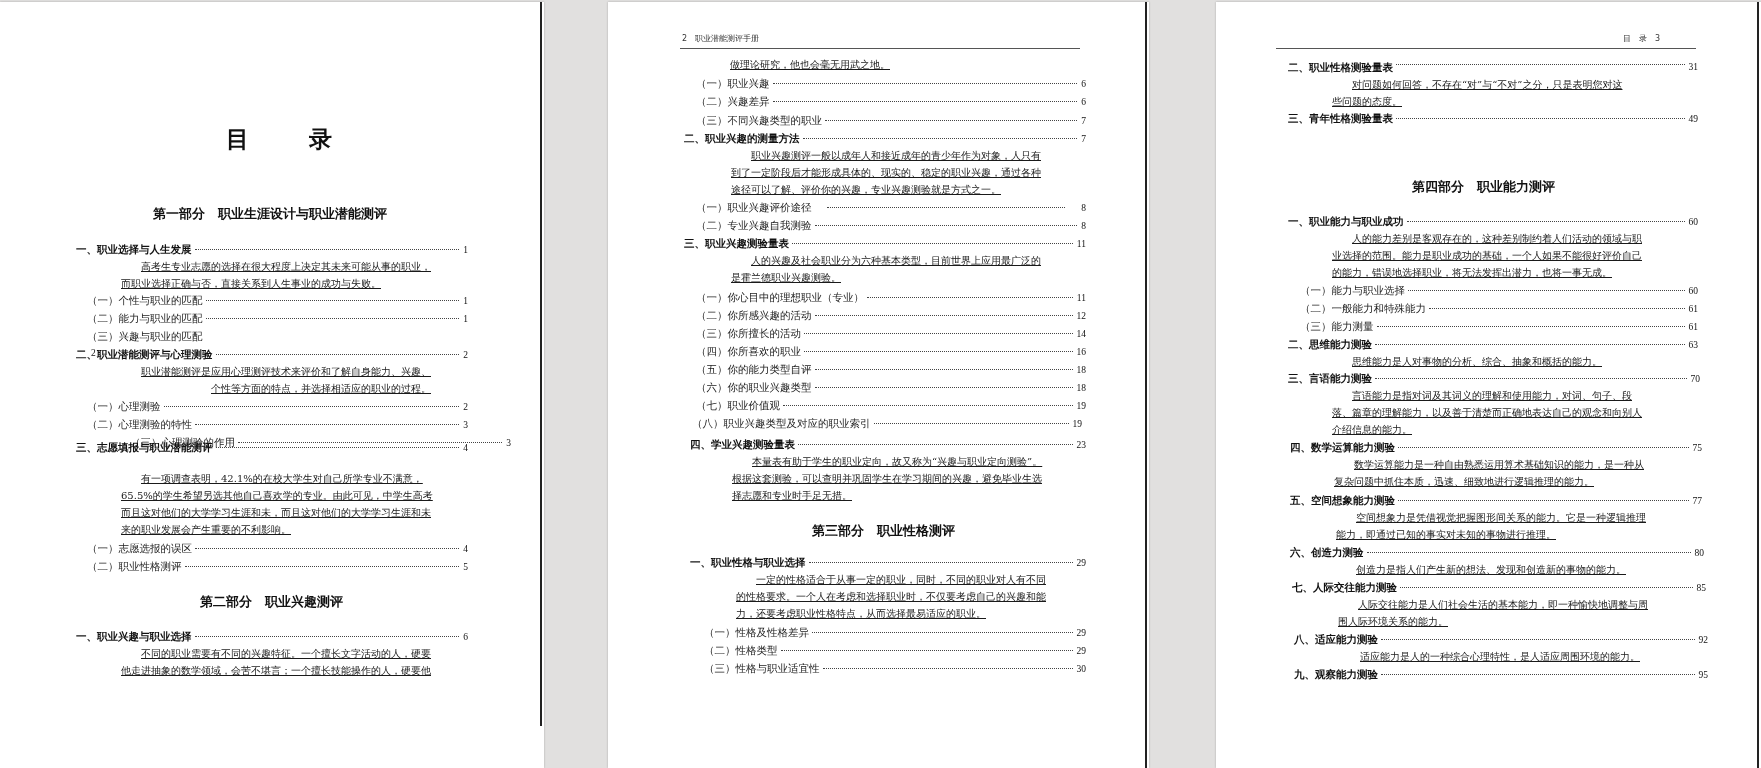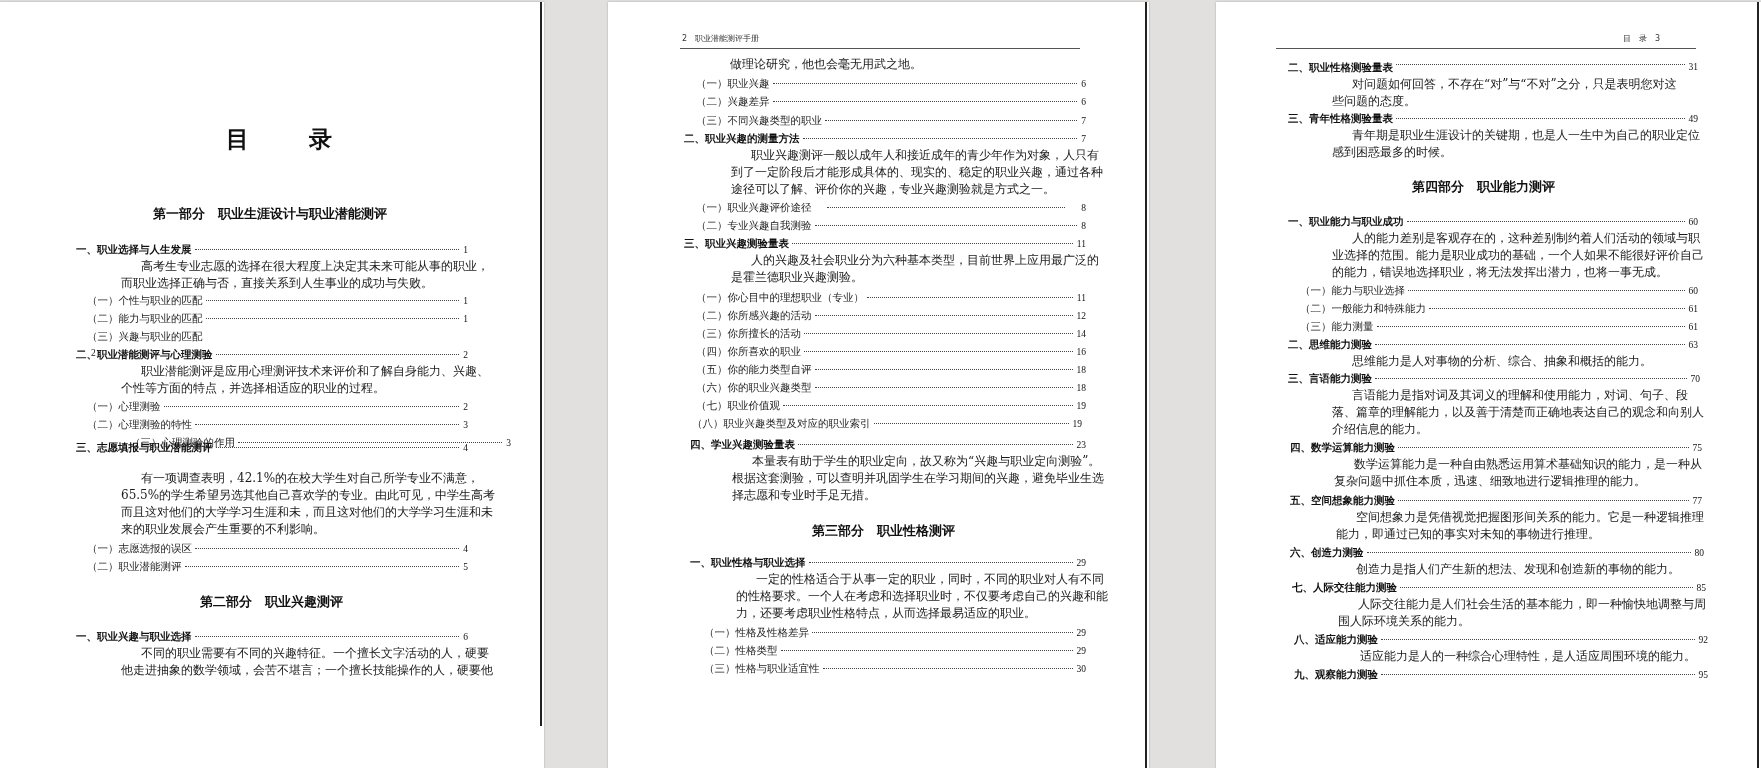--- a/index.html
+++ b/index.html
@@ -26,21 +26,21 @@
   .main-title { font-family:"DejaVu Sans", sans-serif; font-weight:bold; font-size:23px; letter-spacing:26px; }
   .part-title { font-family:"DejaVu Serif", serif; font-weight:bold; font-size:13px; }
 
   .toc-row { position:absolute; display:flex; align-items:baseline; height:16px; line-height:16px; }
   .toc-row .label { white-space:nowrap; padding-right:3px; }
   .toc-row .dots { flex:1; border-bottom:1px dotted #444; transform:translateY(-3px); height:0; }
   .toc-row .num { padding-left:4px; font-size:9.5px; font-family:"Liberation Serif", serif; white-space:nowrap; }
   .lvl1 .label { font-family:"DejaVu Sans", sans-serif; font-weight:bold; font-size:10.5px; }
   .lvl2 .label { font-family:"DejaVu Sans", sans-serif; font-size:10.5px; color:#222; }
 
-  .desc { position:absolute; font-size:12px; line-height:17px; color:#1a1a1a; white-space:nowrap; font-family:"DejaVu Serif", serif; }
+  .desc { position:absolute; font-size:10px; line-height:17px; color:#1a1a1a; white-space:nowrap; font-family:"DejaVu Serif", serif;text-decoration:underline; }
 
   .run-head { position:absolute; font-size:8px; font-family:"DejaVu Sans", sans-serif; color:#333; }
   .head-rule { position:absolute; height:1px; background:#555; }
 </style>
 </head>
 <body>
 
 <div class="page" id="page-1">
   <div class="scan-edge p1"></div>
   <div class="abs main-title" style="left:226px;top:122px;">目 录</div>
@@ -68,21 +68,21 @@
   <div class="toc-row lvl2" style="left:87px;width:381px;top:326px;flex-direction:column;">
       <span class="label">（三）兴趣与职业的匹配</span>
       <span class="dots"></span>
       <span class="num">2</span>
     </div>
   <div class="toc-row lvl1" style="left:76px;width:392px;top:344px;">
       <span class="label">二、职业潜能测评与心理测验</span>
       <span class="dots"></span>
       <span class="num">2</span>
     </div>
-  <div class="desc" style="left:141px;top:361px;">
+  <div class="desc" style="left:141px;top:361px;text-align:right;">
       <div>职业潜能测评是应用心理测评技术来评价和了解自身能力、兴趣、</div>
       <div style="margin-left:-20px">个性等方面的特点，并选择相适应的职业的过程。</div>
     </div>
   <div class="toc-row lvl2" style="left:87px;width:381px;top:396px;">
       <span class="label">（一）心理测验</span>
       <span class="dots"></span>
       <span class="num">2</span>
     </div>
   <div class="toc-row lvl2" style="left:87px;width:381px;top:414px;">
       <span class="label">（二）心理测验的特性</span>
@@ -104,21 +104,21 @@
       <div style="margin-left:-20px">65.5%的学生希望另选其他自己喜欢学的专业。由此可见，中学生高考</div>
       <div style="margin-left:-20px">而且这对他们的大学学习生涯和未，而且这对他们的大学学习生涯和未</div>
       <div style="margin-left:-20px">来的职业发展会产生重要的不利影响。</div>
     </div>
   <div class="toc-row lvl2" style="left:87px;width:381px;top:538px;">
       <span class="label">（一）志愿选报的误区</span>
       <span class="dots"></span>
       <span class="num">4</span>
     </div>
   <div class="toc-row lvl2" style="left:87px;width:381px;top:556px;">
-      <span class="label">（二）职业潜能测评</span>
+      <span class="label">（二）职业性格测评</span>
       <span class="dots"></span>
       <span class="num">5</span>
     </div>
 
   <div class="abs part-title" style="left:200px;top:591px;">第二部分　职业兴趣测评</div>
   <div class="toc-row lvl1" style="left:76px;width:392px;top:626px;">
       <span class="label">一、职业兴趣与职业选择</span>
       <span class="dots"></span>
       <span class="num">6</span>
     </div>
@@ -271,24 +271,20 @@
     </div>
   <div class="desc" style="left:136px;top:74px;">
       <div>对问题如何回答，不存在“对”与“不对”之分，只是表明您对这</div>
       <div style="margin-left:-20px">些问题的态度。</div>
     </div>
   <div class="toc-row lvl1" style="left:72px;width:410px;top:108px;">
       <span class="label">三、青年性格测验量表</span>
       <span class="dots"></span>
       <span class="num">49</span>
     </div>
-  <div class="desc" style="left:136px;top:125px;">
-      <div>青年期是职业生涯设计的关键期，也是人一生中为自己的职业定位</div>
-      <div style="margin-left:-20px">感到困惑最多的时候。</div>
-    </div>
 
   <div class="abs part-title" style="left:196px;top:176px;">第四部分　职业能力测评</div>
   <div class="toc-row lvl1" style="left:72px;width:410px;top:211px;">
       <span class="label">一、职业能力与职业成功</span>
       <span class="dots"></span>
       <span class="num">60</span>
     </div>
   <div class="desc" style="left:136px;top:228px;">
       <div>人的能力差别是客观存在的，这种差别制约着人们活动的领域与职</div>
       <div style="margin-left:-20px">业选择的范围。能力是职业成功的基础，一个人如果不能很好评价自己</div>

